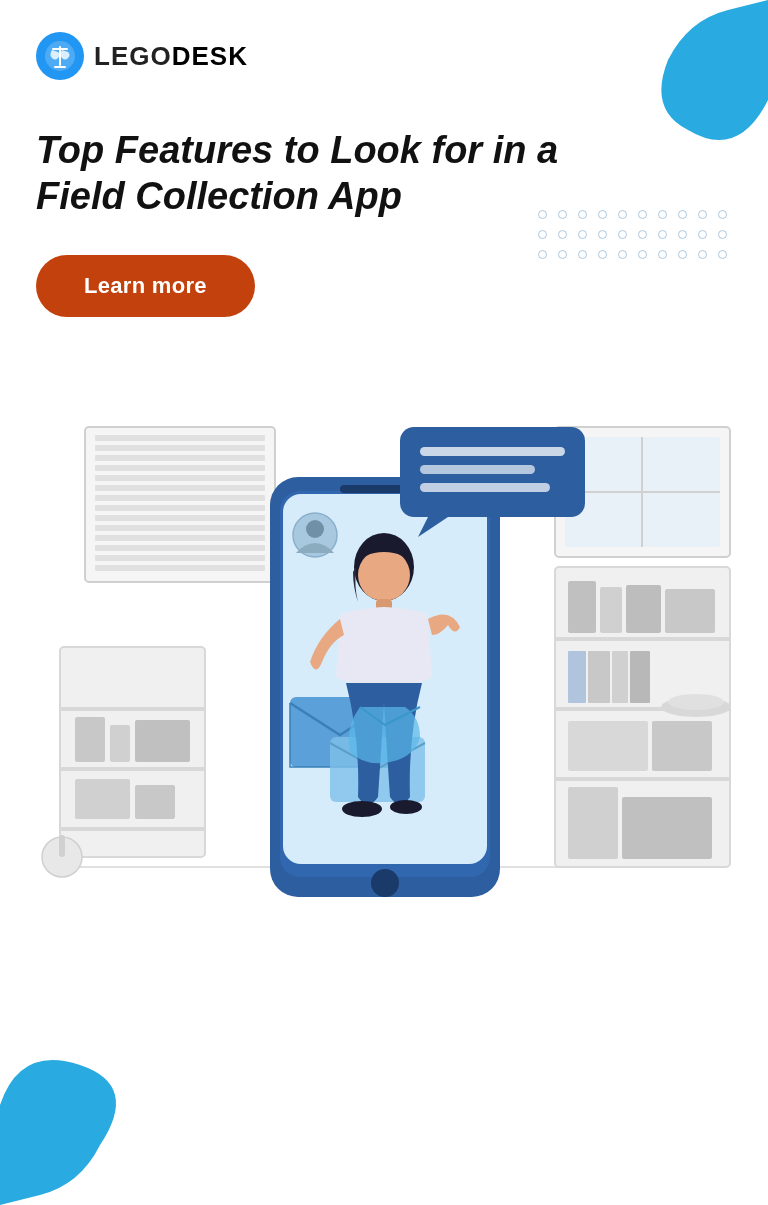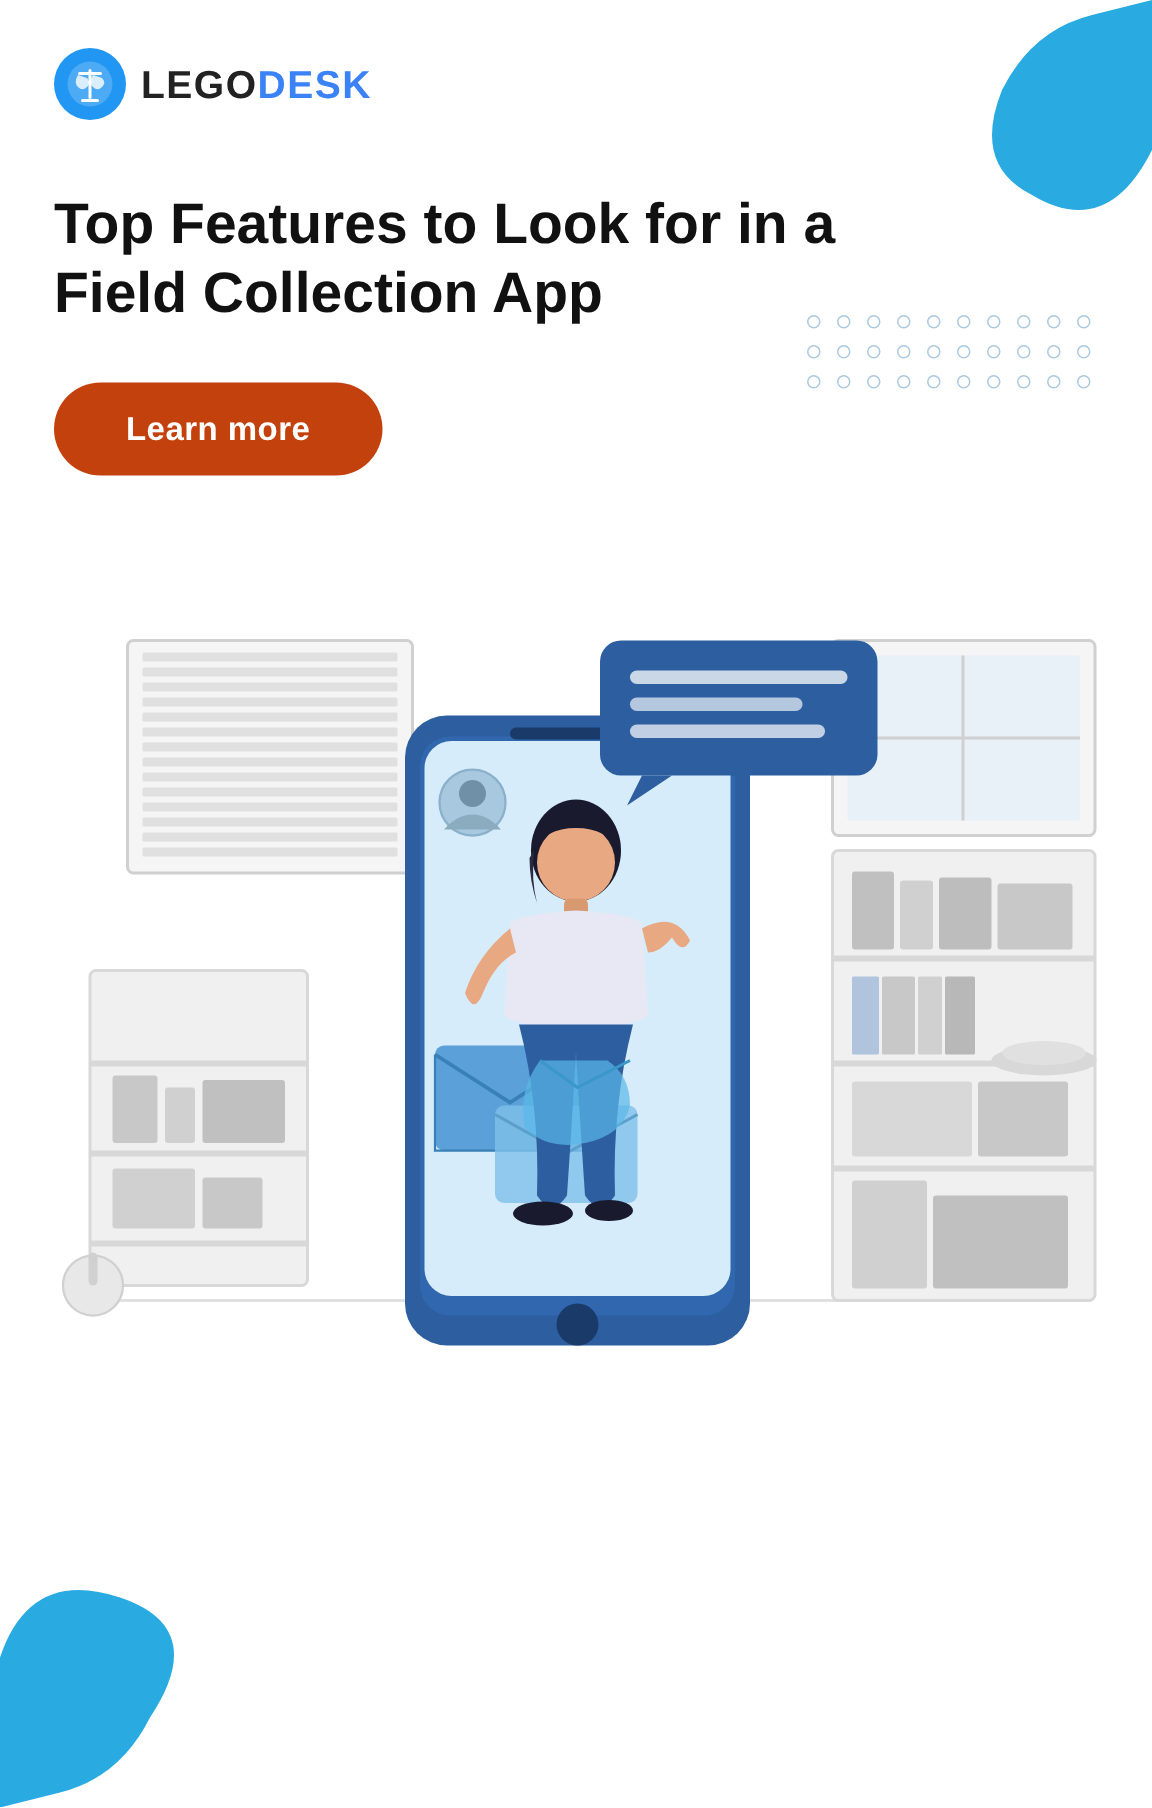--- a/index.html
+++ b/index.html
@@ -58,38 +58,39 @@
       font-weight: 700;
       letter-spacing: 1px;
       color: #222;
     }
 
     .logo-text .lego {
       color: #222;
     }
 
     .logo-text .desk {
-      color: #3b82f6;
+      color: #000000;
       margin-top: 20px;
     }
 
     
     .main-content {
       position: relative;
       z-index: 10;
       padding: 48px 36px 0 36px;
     }
 
     .page-title {
       font-size: 38px;
       font-weight: 900;
       color: #111;
       line-height: 1.2;
       margin-bottom: 36px;
       max-width: 580px;
+      font-style: italic;
     }
 
     .learn-more-btn {
       display: inline-block;
       background: #c2410c;
       color: #fff;
       font-size: 22px;
       font-weight: 600;
       padding: 18px 48px;
       border-radius: 50px;

